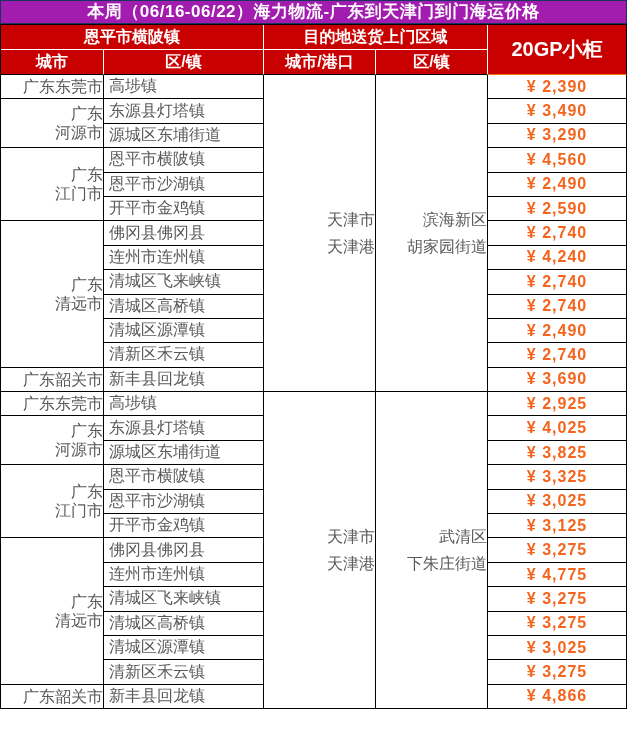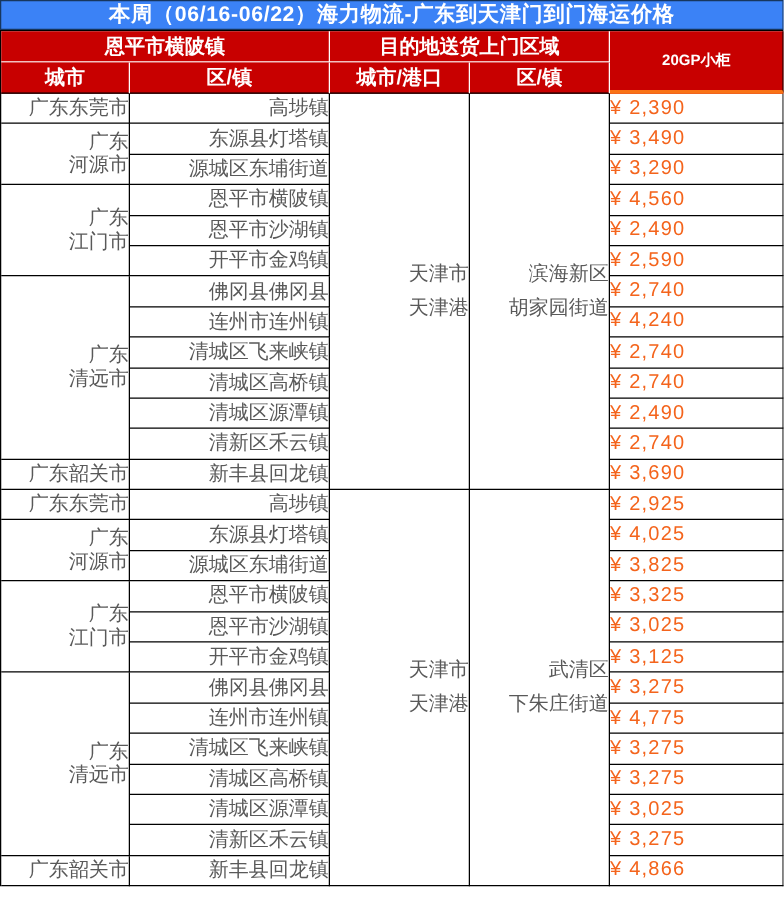--- a/index.html
+++ b/index.html
@@ -6,21 +6,21 @@
   html,body { background:#ffffff; }
   .sheet {
     position:relative;
     width:627px; height:737px;
     background:#ffffff;
     font-family:"Liberation Sans","DejaVu Sans",sans-serif;
     overflow:hidden;
   }
   .title-bar {
     height:24px; line-height:22px;
-    background:#3b82f6;
+    background:#a21caf;
     border:1px solid #17365d;
     color:#ffffff;
     font-size:17px; font-weight:bold;
     text-align:center;
     letter-spacing:0.5px;
   }
   table {
     position:relative; z-index:1;
     width:627px;
     table-layout:fixed;
@@ -31,35 +31,35 @@
   th {
     background:#c80000;
     color:#ffffff;
     font-size:16px; font-weight:bold;
     text-align:center;
     height:25px;
     border-right:1px solid #ffffff;
     border-bottom:1px solid #ffffff;
   }
   th.sub { border-bottom:1px solid #000; }
-  th.gp  { border-bottom:3px solid #f97316; border-right:1px solid #000; font-size:12px; }
+  th.gp  { border-bottom:1px solid #f97316; border-right:1px solid #000; font-size:20px; }
   td {
     background:transparent;
     height:24.4px;
     font-size:16px;
     color:#595959;
     border-right:1px solid #000;
     border-bottom:1px solid #000;
     vertical-align:middle;
     overflow:hidden;
   }
   td.city  { text-align:right; white-space:pre-line; line-height:1.2; }
-  td.dist  { text-align:right; padding-left:5px;margin-top:15px; }
+  td.dist  { text-align:left; padding-left:5px;margin-top:15px; }
   td.dest  { text-align:right; white-space:pre-line; line-height:1.7; }
-  td.price { color:#f4641c; font-weight:normal; letter-spacing:1px; }
+  td.price { text-align:center; color:#f4641c; font-weight:bold; letter-spacing:1px; }
   .watermark {
     position:absolute; z-index:0;
     left:256px; top:334px;
     font-size:100px; font-weight:bold;
     letter-spacing:12px;
     color:#f6c4e0; opacity:0.55;
     pointer-events:none;
     font-family:"Liberation Sans",sans-serif;
   }
 </style>

